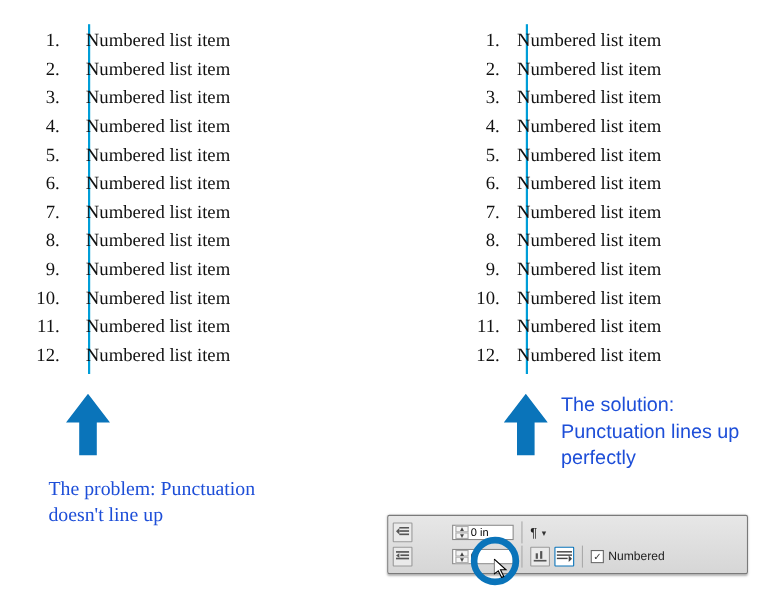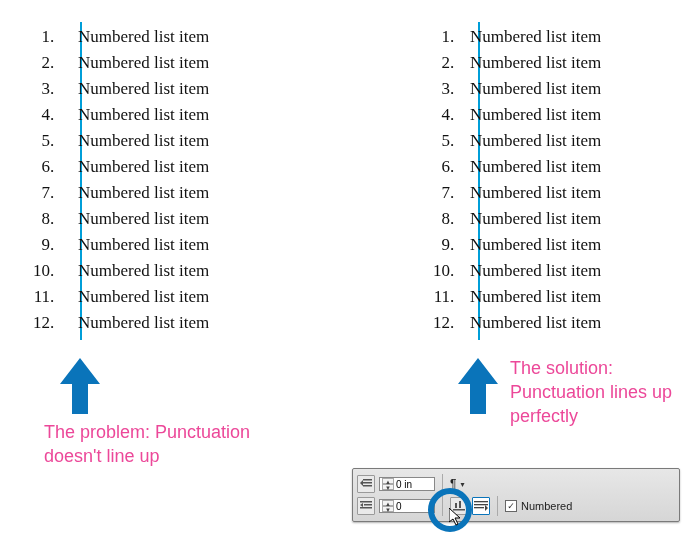--- a/index.html
+++ b/index.html
@@ -29,30 +29,30 @@
 
   .rule { position:absolute; top: 22px; width: 2px; height: 318px; background: #009ed8; }
   .rule-left { left: 80px; }
   .rule-right { left: 478px; }
 
   .arrow { position:absolute; width: 40px; height: 56px; }
   .arrow svg { width: 40px; height: 56px; }
   .arrow-left { left: 60px; top: 358px; }
   .arrow-right { left: 458px; top: 358px; }
 
-  .caption { position:absolute; font-family: Arial, Helvetica, sans-serif; font-size: 18px; line-height: 24px; color: #ec4899; font-weight: 500; }
-  .caption-left { left: 44px; top: 420px; width: 210px; }
+  .caption { position:absolute; font-family: Arial, Helvetica, sans-serif; font-size: 18px; line-height: 24px; color: #1d4ed8; font-weight: 500; }
+  .caption-left { left: 44px; top: 432px; width: 210px; font-family: Liberation Serif, serif; }
   .caption-right { left: 510px; top: 356px; width: 180px; }
 
   
   .panel { position:absolute; left: 352px; top: 468px; width: 328px; height: 60px; font-family: Tahoma, Arial, sans-serif; font-size: 10px; color: #222; }
   .panel .outer { border: 1px solid #7a7a7a; background: linear-gradient(#e7e7e7, #d6d6d6); padding: 4px; border-radius: 2px; box-shadow: 0 1px 2px rgba(0,0,0,0.3); }
   .panel .row { display:flex; align-items:center; height: 22px; gap:4px; }
   .panel .icon-btn { width:18px; height:18px; display:inline-flex; align-items:center; justify-content:center; background:#eaeaea; border:1px solid #9a9a9a; border-radius:1px; }
-  .panel .field { display:inline-flex; align-items:center; background:#fff; border:1px solid #888; height:14px; padding:0 2px; }
+  .panel .field { display:inline-flex; align-items:center; background:#fff; border:1px solid #888; height:14px; padding:0 2px;margin-left:32px; }
   .panel .field .spin { width:12px; display:flex; flex-direction:column; margin-right:2px;}
   .panel .field .spin span { display:block; height:6px; font-size:6px; line-height:6px; text-align:center; color:#444; border:1px solid #aaa; background:#f4f4f4;}
   .panel .field input { border:none; outline:none; width:36px; font-size:10px; background:transparent; }
   .panel .select { display:inline-flex; align-items:center; background:#fff; border:1px solid #888; height:18px; padding:0 4px; flex:1; justify-content:space-between;}
   .panel .tri { font-size:8px; color:#333; }
   .panel .checkbox { width:12px; height:12px; border:1px solid #666; background:#fff; display:inline-flex; align-items:center; justify-content:center; font-size:9px; color:#333; }
   .panel .divider { width:1px; height:20px; background:#aaa; margin:0 3px;}
 
   .circle-highlight { position:absolute; width:44px; height:44px; border:6px solid #0a74ba; border-radius:50%; left: 428px; top: 488px; pointer-events:none; }
   .cursor-arrow { position:absolute; left: 449px; top: 508px; pointer-events:none; }

